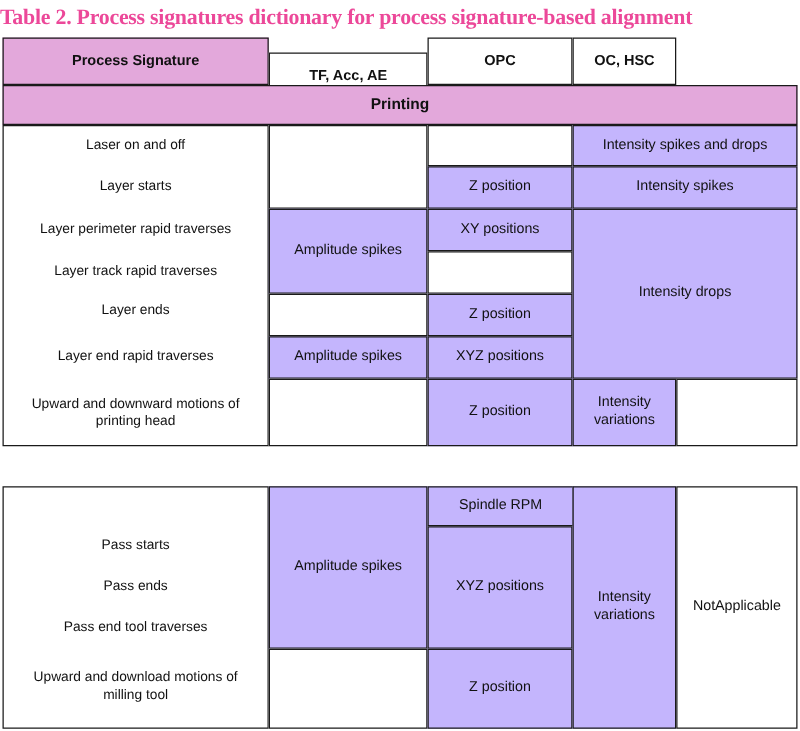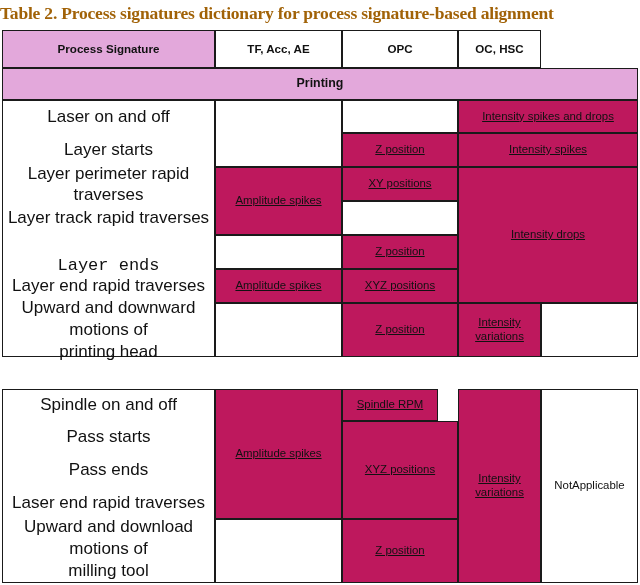--- a/index.html
+++ b/index.html
@@ -11,21 +11,21 @@
   }
   #page{position:relative;width:640px;height:585px;}
 
   .title{
     position:absolute;left:0;top:0;width:640px;height:27px;
     font-family:"Liberation Serif", serif;
     font-weight:bold;
     font-size:17.5px;
     line-height:27px;
     letter-spacing:-0.2px;
-    color:#a16207;
+    color:#ec4899;
     white-space:nowrap;
     text-align:left;
   }
 
   .tbl{
     position:absolute;left:2px;top:30px;
     width:636px;height:553px;
   }
 
   
@@ -36,60 +36,60 @@
     display:flex;
     align-items:center;
     justify-content:center;
     text-align:center;
     font-size:11.4px;
     color:#111;
     line-height:1.22;
     padding:1px 2px;
     background:#ffffff;
   }
-  .green{background:#be185d;text-decoration:underline;}
+  .green{background:#c4b5fd;}
   .pink{background:#E3A8DB;}
   .white{background:#ffffff;}
 
   .hdr{font-weight:bold;font-size:11.6px;}
   .banner{font-weight:bold;font-size:12.4px;}
 
   
   .labelbox{
     position:absolute;
     display:flex;align-items:center;justify-content:center;
     text-align:center;
-    font-size:17px;color:#111;line-height:1.25;
+    font-size:11px;color:#111;line-height:1.25;
     box-sizing:border-box;padding:0 4px;
     background:transparent;border:none;
   }
   .lbl2{line-height:1.3;}
 </style>
 </head>
 <body>
 
 <div id="page">
 
   <div class="title">Table 2. Process signatures dictionary for process signature-based alignment</div>
 
   <div class="tbl">
 
     <div class="cell pink hdr" style="left:0px;top:0px;width:213px;height:38px;">Process Signature</div>
-    <div class="cell white hdr" style="left:213px;top:0px;width:127px;height:38px;">TF, Acc, AE</div>
+    <div class="cell white hdr" style="left:213px;top:12px;width:127px;height:38px;">TF, Acc, AE</div>
     <div class="cell white hdr" style="left:340px;top:0px;width:116px;height:38px;">OPC</div>
     <div class="cell white hdr" style="left:456px;top:0px;width:83px;height:38px;">OC, HSC</div>
 
     <div class="cell pink banner" style="left:0px;top:38px;width:636px;height:32px;">Printing</div>
 
     <div class="cell white" style="left:0px;top:70px;width:213px;height:257px;"></div>
     <div class="labelbox" style="left:0px;top:70px;width:213px;height:33px;">Laser on and off</div>
     <div class="labelbox" style="left:0px;top:103px;width:213px;height:34px;">Layer starts</div>
     <div class="labelbox" style="left:0px;top:137px;width:213px;height:34px;">Layer perimeter rapid traverses</div>
     <div class="labelbox" style="left:0px;top:171px;width:213px;height:34px;">Layer track rapid traverses</div>
-    <div class="labelbox" style="left:0px;top:219px;width:213px;height:34px;font-family:Liberation Mono, monospace;">Layer ends</div>
+    <div class="labelbox" style="left:0px;top:202px;width:213px;height:34px;">Layer ends</div>
     <div class="labelbox" style="left:0px;top:239px;width:213px;height:34px;">Layer end rapid traverses</div>
     <div class="labelbox lbl2" style="left:0px;top:273px;width:213px;height:54px;flex-direction:column;">
       <span>Upward and downward motions of</span>
       <span>printing head</span>
     </div>
 
     <div class="cell white" style="left:213px;top:70px;width:127px;height:67px;"></div>
     <div class="cell green" style="left:213px;top:137px;width:127px;height:68px;">Amplitude spikes</div>
     <div class="cell white" style="left:213px;top:205px;width:127px;height:34px;"></div>
     <div class="cell green" style="left:213px;top:239px;width:127px;height:34px;">Amplitude spikes</div>
@@ -107,33 +107,32 @@
     <div class="cell green" style="left:456px;top:103px;width:180px;height:34px;">Intensity spikes</div>
     <div class="cell green" style="left:456px;top:137px;width:180px;height:136px;">Intensity drops</div>
     <div class="cell green" style="left:456px;top:273px;width:83px;height:54px;flex-direction:column;">
       <span>Intensity</span>
       <span>variations</span>
     </div>
     <div class="cell white" style="left:539px;top:273px;width:97px;height:54px;"></div>
 
 
     <div class="cell white" style="left:0px;top:359px;width:213px;height:194px;"></div>
-    <div class="labelbox" style="left:0px;top:359px;width:213px;height:32px;">Spindle on and off</div>
     <div class="labelbox" style="left:0px;top:391px;width:213px;height:32px;">Pass starts</div>
     <div class="labelbox" style="left:0px;top:423px;width:213px;height:33px;">Pass ends</div>
-    <div class="labelbox" style="left:0px;top:456px;width:213px;height:33px;">Laser end rapid traverses</div>
+    <div class="labelbox" style="left:0px;top:456px;width:213px;height:33px;">Pass end tool traverses</div>
     <div class="labelbox lbl2" style="left:0px;top:487px;width:213px;height:64px;flex-direction:column;">
       <span>Upward and download motions of</span>
       <span>milling tool</span>
     </div>
 
     <div class="cell green" style="left:213px;top:359px;width:127px;height:130px;">Amplitude spikes</div>
     <div class="cell white" style="left:213px;top:489px;width:127px;height:64px;"></div>
 
-    <div class="cell green" style="left:340px;top:359px;width:96px;height:32px;">Spindle RPM</div>
+    <div class="cell green" style="left:340px;top:359px;width:117px;height:32px;">Spindle RPM</div>
     <div class="cell green" style="left:340px;top:391px;width:116px;height:98px;">XYZ positions</div>
     <div class="cell green" style="left:340px;top:489px;width:116px;height:64px;">Z position</div>
 
     <div class="cell green" style="left:456px;top:359px;width:83px;height:194px;flex-direction:column;">
       <span>Intensity</span>
       <span>variations</span>
     </div>
 
     <div class="cell white" style="left:539px;top:359px;width:97px;height:194px;flex-direction:row;">
       <span>Not</span>

